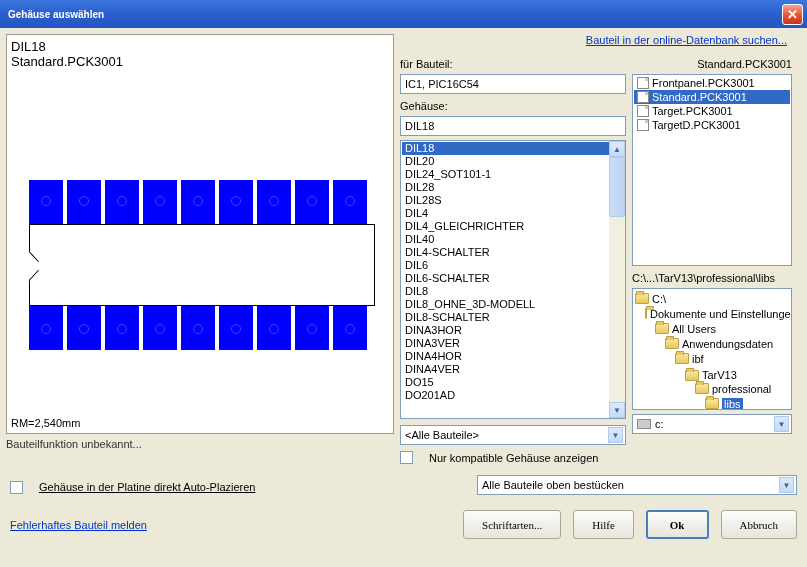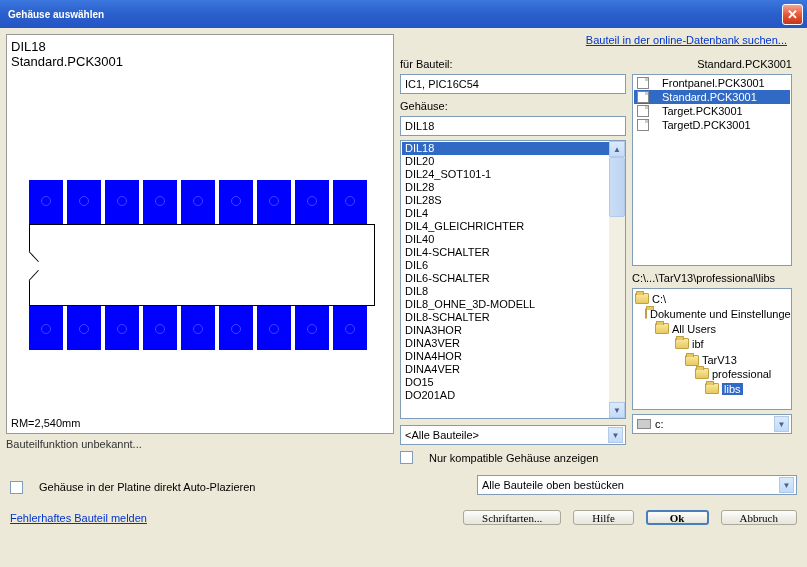--- a/index.html
+++ b/index.html
@@ -41,38 +41,38 @@
 .scrollbar { position: absolute; right: 0; top: 0; width: 16px; height: 100%; background: #F1EFE2; }
 .scroll-btn { width: 16px; height: 16px; background: linear-gradient(#DBEAFB, #C1DBFA); border: 1px solid #B4C8E8; display: flex; align-items: center; justify-content: center; font-size: 8px; color: #4D6185; }
 .scroll-btn.up { position: absolute; top: 0; }
 .scroll-btn.down { position: absolute; bottom: 0; }
 .scroll-thumb { position: absolute; top: 16px; width: 16px; height: 60px; background: linear-gradient(to right, #C9DDF6, #BDD4F1); border: 1px solid #B4C8E8; border-radius: 2px; }
 .checkbox-row { display: flex; align-items: center; gap: 16px; margin-top: 4px; }
 .checkbox { width: 13px; height: 13px; border: 1px solid #7F9DB9; background: white; }
 .right-col { width: 160px; display: flex; flex-direction: column; gap: 4px; padding-top: 24px; }
 .right-label { text-align: right; color: #000; }
 .file-list { border: 1px solid #7F9DB9; background: white; height: 192px; padding: 1px; }
-.file-item { padding: 0 3px; height: 14px; display: flex; align-items: center; gap: 13px; cursor: pointer; }
+.file-item { padding: 0 3px; height: 14px; display: flex; align-items: center; gap: 3px; cursor: pointer; }
 .file-item.selected { background: #316AC5; color: white; }
 .doc-icon { width: 12px; height: 12px; border: 1px solid #888; background: white; position: relative; }
 .doc-icon::after { content: ''; position: absolute; top: 0; right: 0; width: 3px; height: 3px; background: #ccc; }
 .path-label { color: #000; margin-top: 2px; }
 .tree { border: 1px solid #7F9DB9; background: white; height: 122px; padding: 2px; overflow: hidden; }
 .tree-item { display: flex; align-items: center; gap: 3px; height: 15px; white-space: nowrap; cursor: pointer; }
 .tree-item.selected span.tree-label { background: #316AC5; color: white; padding: 0 2px; }
 .folder-icon { width: 14px; height: 11px; background: linear-gradient(#F8E8A0, #E8C860); border: 1px solid #C0A040; border-radius: 1px; position: relative; }
 .folder-icon.open::before { content: ''; position: absolute; top: -3px; left: 0; width: 6px; height: 3px; background: #E8C860; border: 1px solid #C0A040; border-bottom: none; border-radius: 1px 1px 0 0; }
 .drive-icon { width: 14px; height: 10px; background: #ccc; border: 1px solid #888; }
 .drive-combo { height: 20px; border: 1px solid #7F9DB9; background: white; display: flex; align-items: center; padding: 0 2px 0 4px; justify-content: space-between; gap: 4px; }
 .bottom-row1 { display: flex; align-items: center; gap: 8px; margin-top: 10px; padding: 0 4px; height: 22px; }
-.bottom-row1 .checkbox-row { flex: 0 0 auto; }
+.bottom-row1 .checkbox-row { flex: 0 0 auto; text-decoration: underline; }
 .wide-combo { flex: 0 0 320px; margin-left: auto; height: 20px; border: 1px solid #7F9DB9; background: white; display: flex; align-items: center; padding: 0 2px 0 4px; justify-content: space-between; }
 .bottom-row2 { display: flex; align-items: center; gap: 8px; margin-top: 14px; padding: 0 4px; }
 .link { color: #0033CC; text-decoration: underline; cursor: pointer; }
-.btn { height: 15px; padding: 0 18px; background: linear-gradient(#FDFDFD, #F0F0EA, #E6E6DD); border: 1px solid #ACA899; border-radius: 3px; cursor: pointer; font-family: Tahoma; font-size: 11px; }
+.btn { height: 29px; padding: 0 18px; background: linear-gradient(#FDFDFD, #F0F0EA, #E6E6DD); border: 1px solid #ACA899; border-radius: 3px; cursor: pointer; font-family: Tahoma; font-size: 11px; }
 .btn.default { border: 2px solid #4A7EBB; font-weight: bold; padding: 0 22px; }
 .btn-group { margin-left: auto; display: flex; gap: 12px; align-items: center; }
 </style>
 </head>
 <body>
 
 <div class="titlebar">
   <span class="titlebar-title">Gehäuse auswählen</span>
   <div class="close-btn">✕</div>
 </div>
@@ -226,20 +226,24 @@
             <span class="tree-label">C:\</span>
           </div>
           <div class="tree-item" style="padding-left: 10px;">
             <div class="folder-icon open"></div>
             <span class="tree-label">Dokumente und Einstellungen</span>
           </div>
           <div class="tree-item" style="padding-left: 20px;">
             <div class="folder-icon open"></div>
             <span class="tree-label">All Users</span>
           </div>
+          <div class="tree-item" style="padding-left: 30px;">
+            <div class="folder-icon open"></div>
+            <span class="tree-label">Anwendungsdaten</span>
+          </div>
           <div class="tree-item" style="padding-left: 40px;">
             <div class="folder-icon open"></div>
             <span class="tree-label">ibf</span>
           </div>
           <div class="tree-item" style="padding-left: 50px; align-items: flex-end;">
             <div class="folder-icon open"></div>
             <span class="tree-label">TarV13</span>
           </div>
           <div class="tree-item" style="padding-left: 60px;">
             <div class="folder-icon open"></div>

